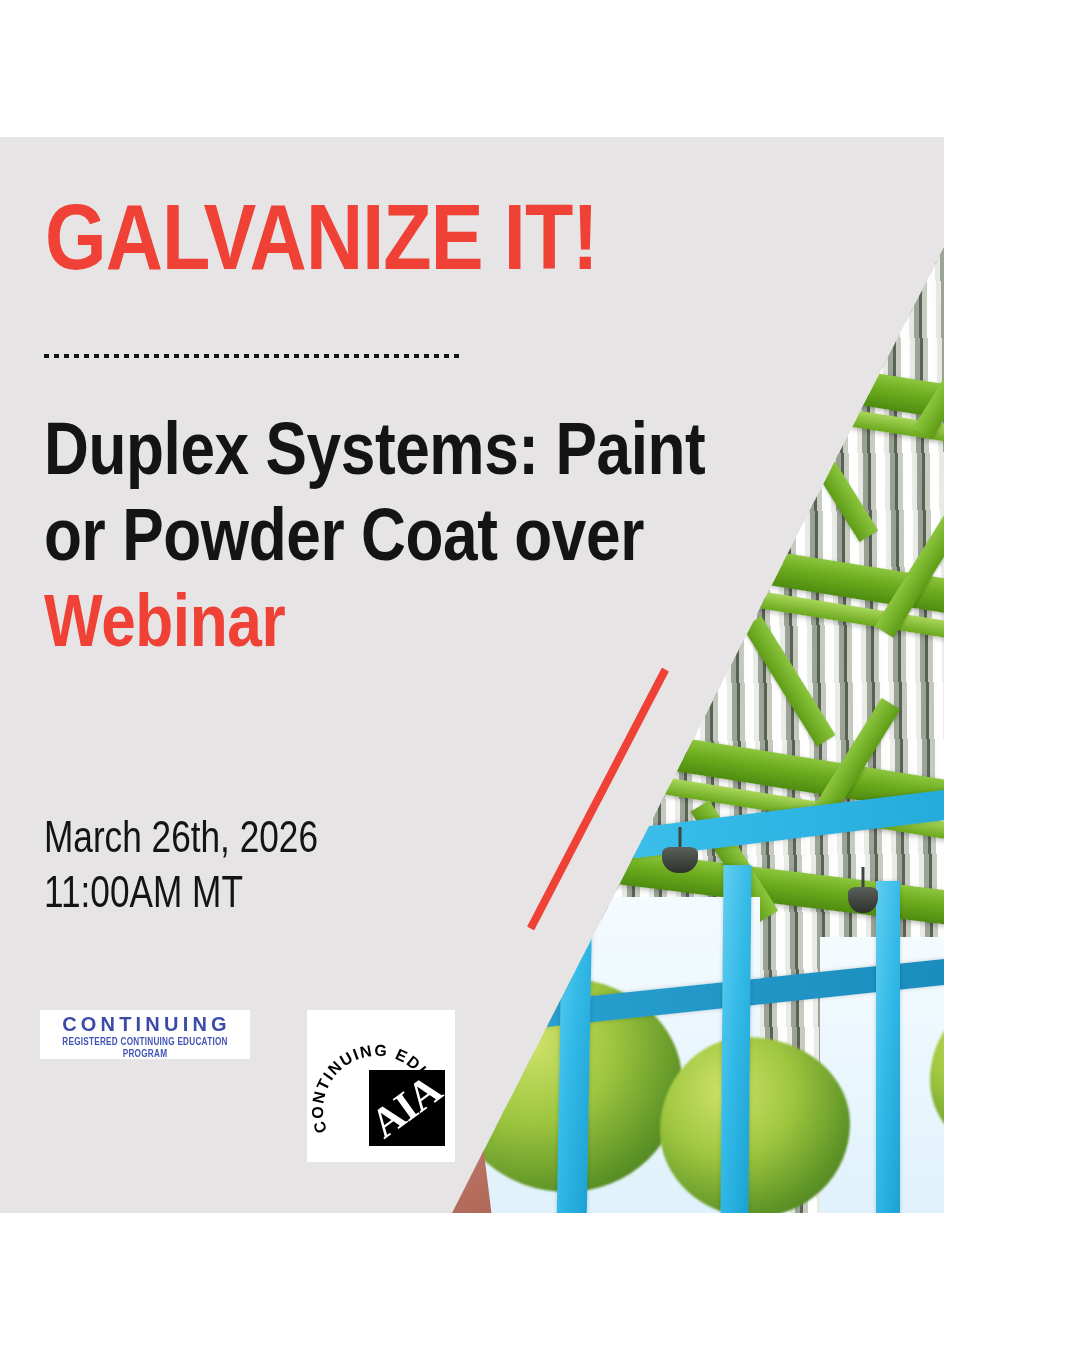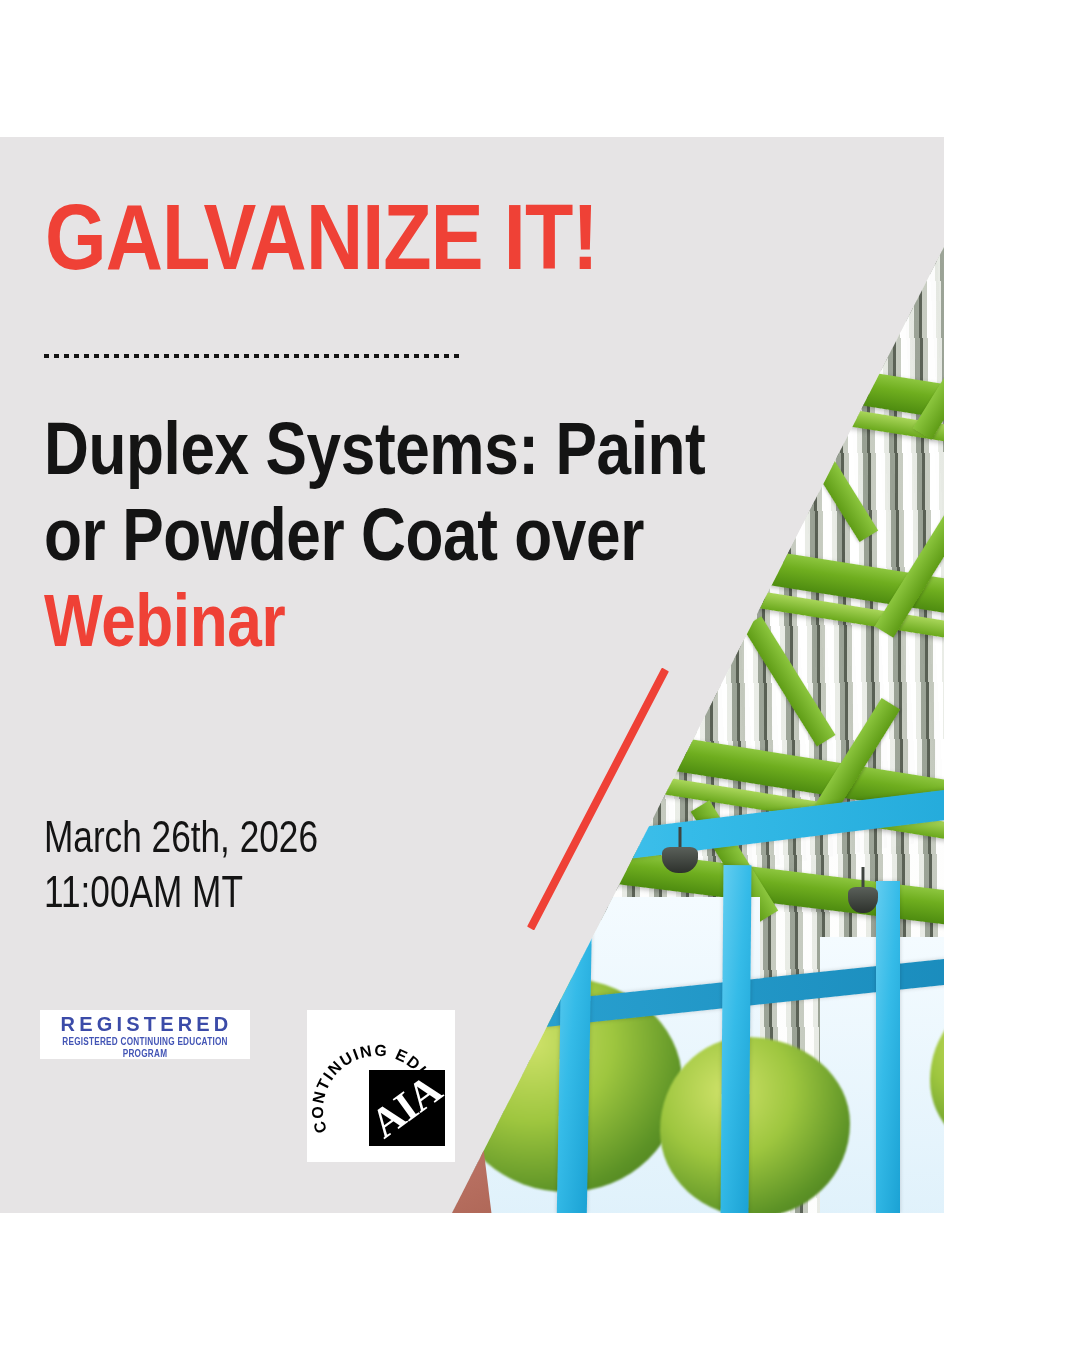--- a/index.html
+++ b/index.html
@@ -365,21 +365,21 @@
       </div>
 
       <div class="when">
         <span>March 26th, 2026</span>
         <span>11:00AM MT</span>
       </div>
 
       <div class="logos">
 
         <div class="rcep">
-          <div class="eng">REGISTERED</div>
+          <div class="eng">CONTINUING</div>
           <div class="sub">REGISTERED CONTINUING EDUCATION PROGRAM</div>
         </div>
 
         <div class="aia">
           <svg class="arc" viewBox="0 0 148 152">
             <defs>
               <path id="aiaArc" d="M 24,128 A 54,54 0 1 1 124,96" fill="none"></path>
             </defs>
             <text font-family="Liberation Sans, sans-serif" font-size="16" font-weight="700" letter-spacing="1.6" fill="#000000">
               <textPath href="#aiaArc" startOffset="4%">CONTINUING EDUCATION</textPath>

